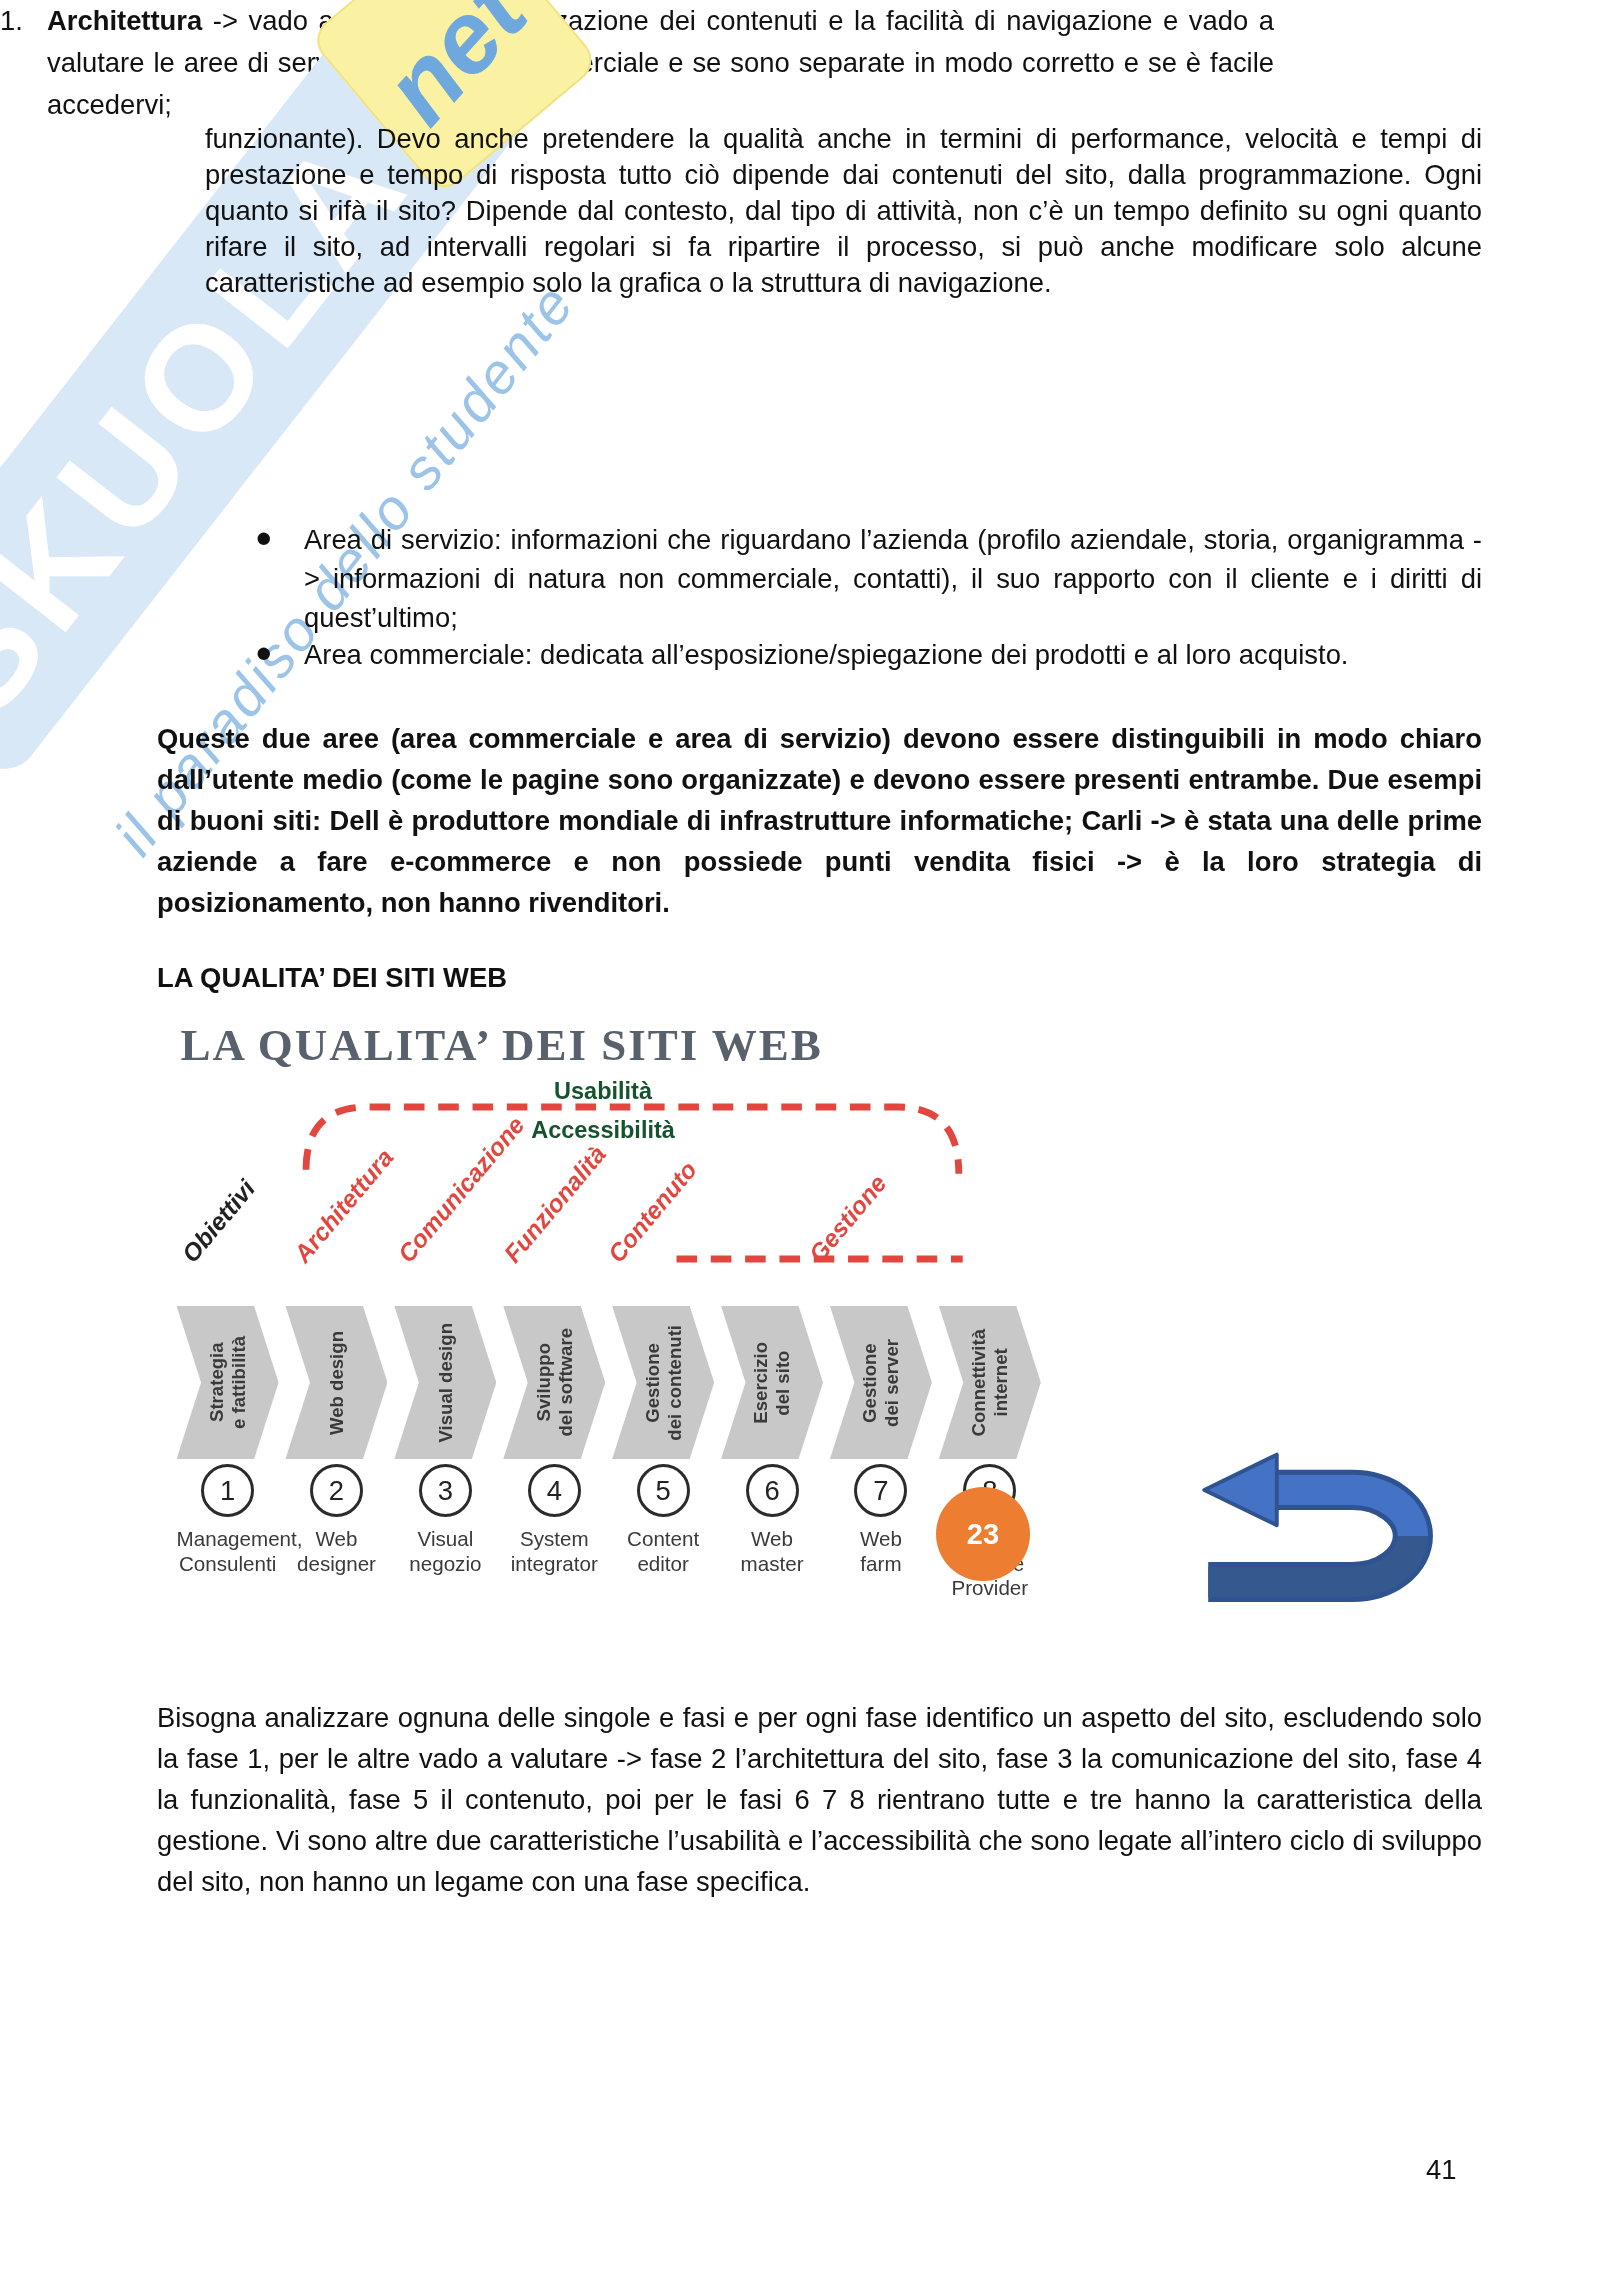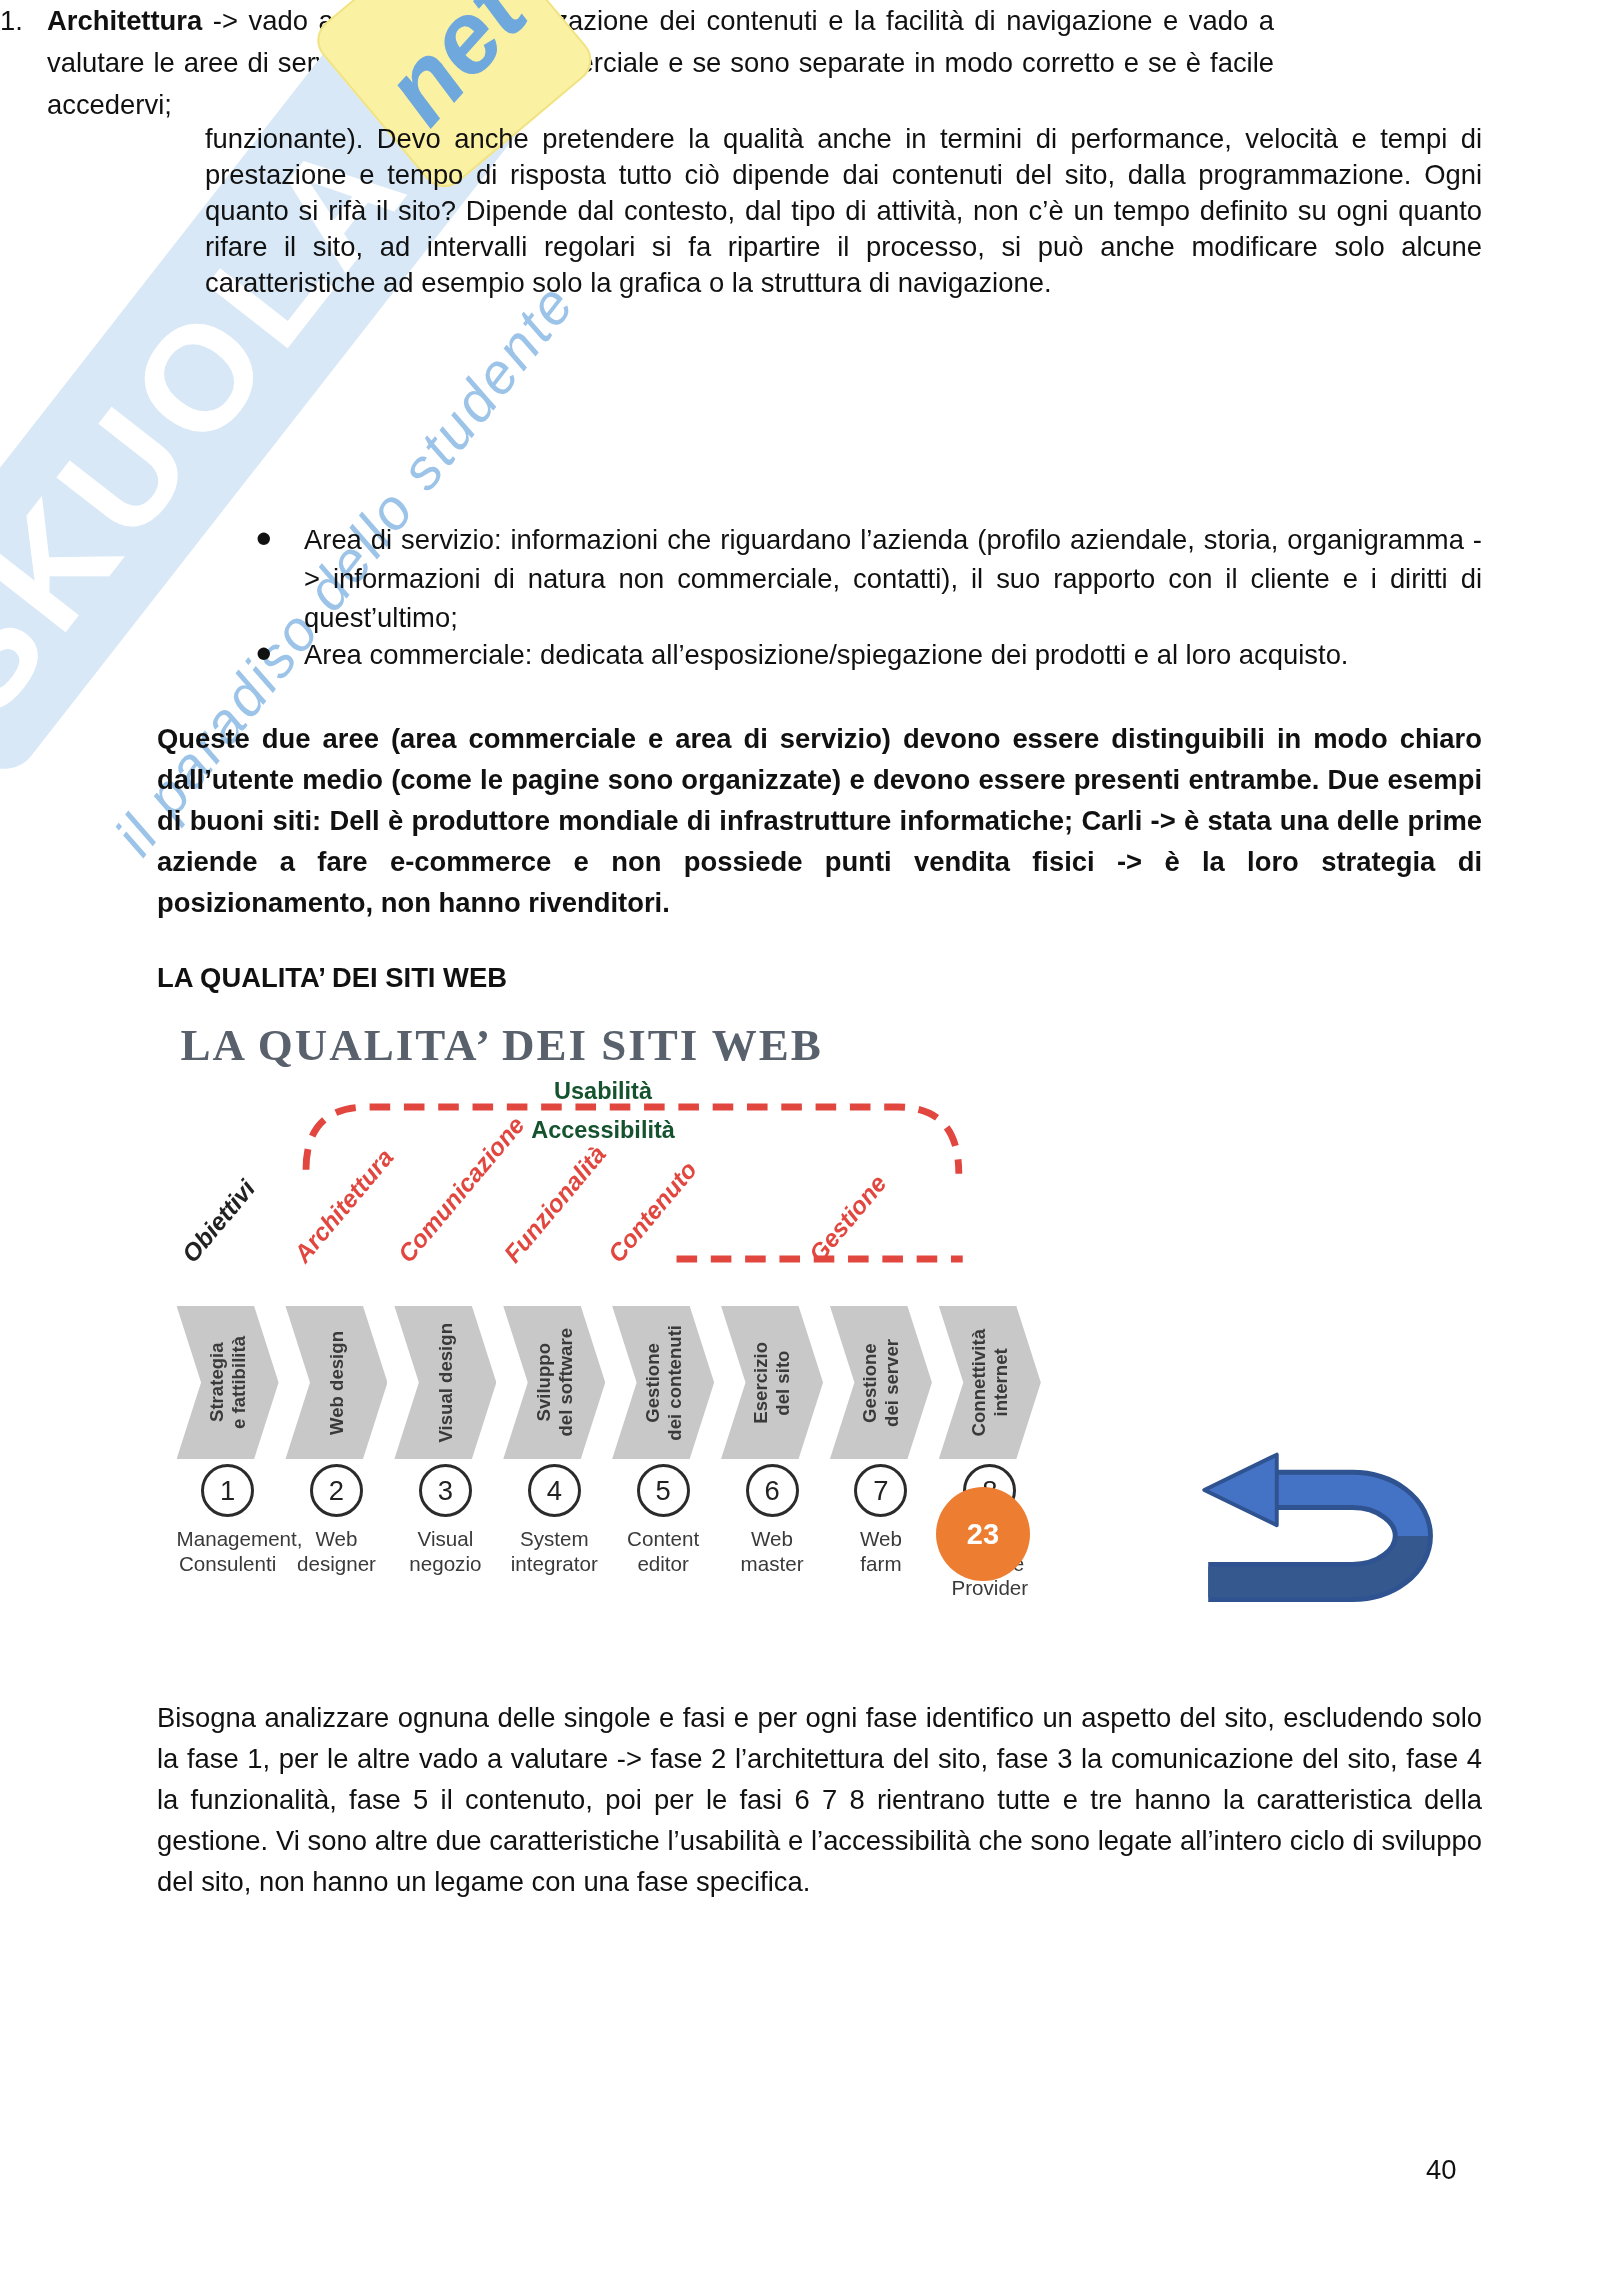--- a/index.html
+++ b/index.html
@@ -228,16 +228,16 @@
   </svg>
 
 
   <div id="p4" class="blk">Bisogna analizzare ognuna delle singole e fasi e per ogni fase identifico un aspetto del sito, escludendo solo la fase 1, per le altre vado a valutare -&gt; fase 2 l’architettura del sito, fase 3 la comunicazione del sito, fase 4 la funzionalità, fase 5 il contenuto, poi per le fasi 6 7 8 rientrano tutte e tre hanno la caratteristica della gestione. Vi sono altre due caratteristiche l’usabilità e l’accessibilità che sono legate all’intero ciclo di sviluppo del sito, non hanno un legame con una fase specifica.</div>
 
   <div id="listitem">
     <span class="num">1.</span>
     <span class="ltext"><b>Architettura</b><span> -&gt; vado a valutare l’organizzazione dei contenuti e la facilità di navigazione e vado a valutare le aree di servizio per l’area commerciale e se sono separate in modo corretto e se è facile accedervi;</span></span>
   </div>
 
-  <div id="pagenum">40</div>
+  <div id="pagenum">41</div>
 
 </div>
 
 
 </body></html>

